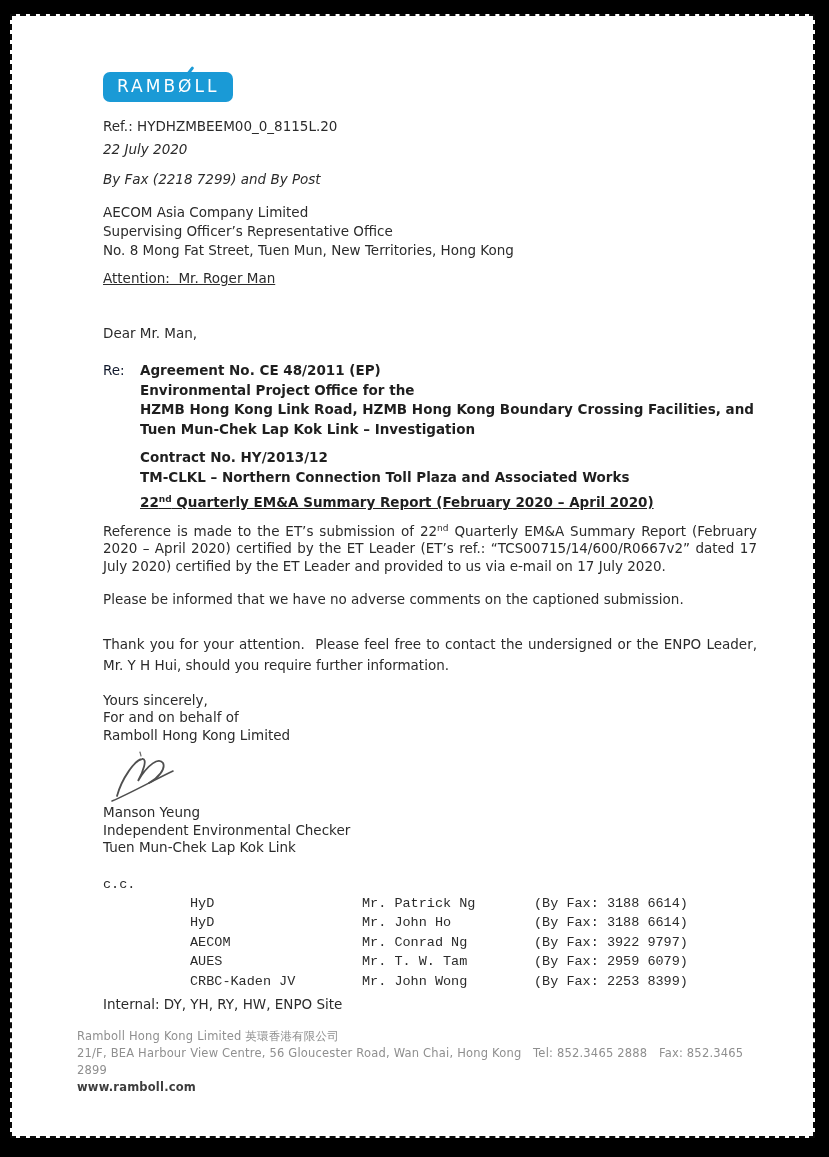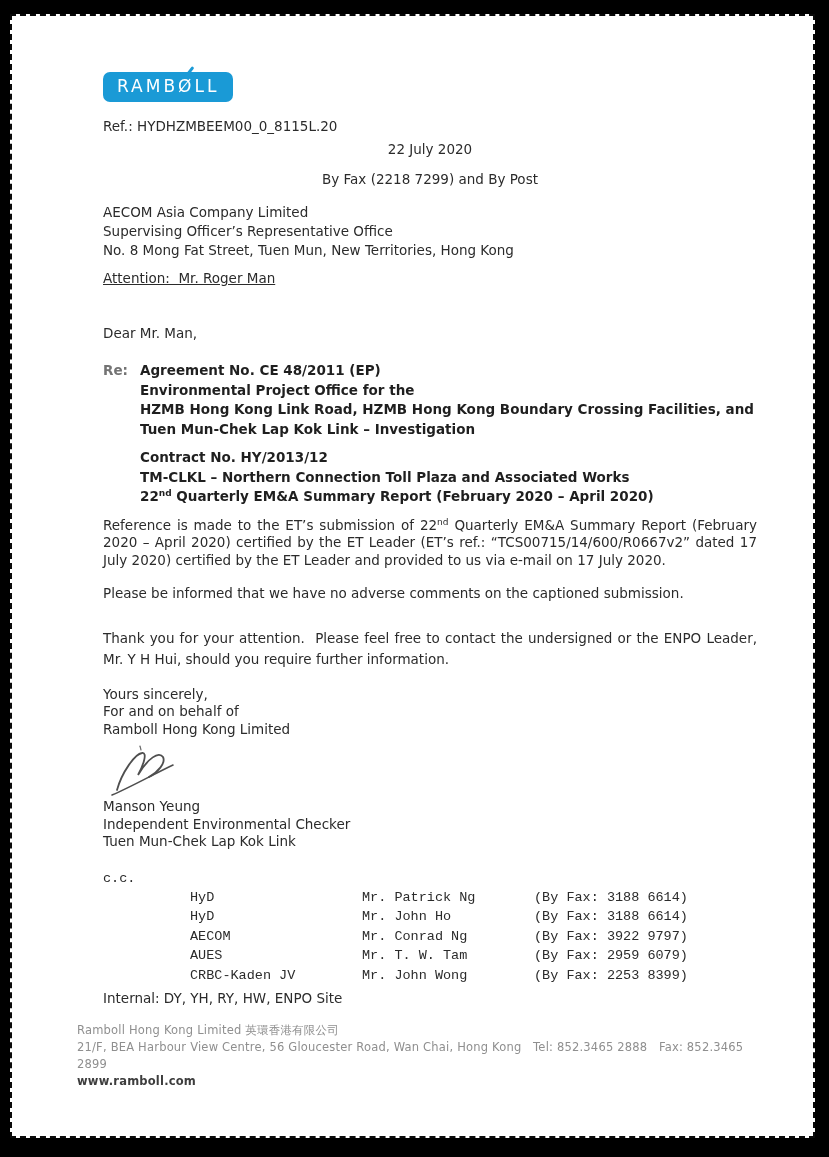--- a/index.html
+++ b/index.html
@@ -13,31 +13,31 @@
     padding:0 56px 0 91px;overflow:hidden;
     color:#2b2b2b;font-size:13.5px;line-height:19px;
   }
   
   .logo{display:inline-block;position:relative;margin-top:56px;
     background:#1a9ad6;border-radius:7px;padding:5px 14px 6px;
     color:#fff;font-weight:normal;font-size:17px;letter-spacing:3px;}
   .logo .slash-tip{position:absolute;left:86px;top:-6px;width:3px;height:9px;
     background:#1a9ad6;transform:rotate(38deg);border-radius:2px;}
   .ref{margin-top:15px;}
-  .right{text-align:center;}
+  .right{text-align:left;font-style:italic;}
   .date{margin-top:4px;}
   .delivery{margin-top:11px;}
   .recipient{margin-top:14px;}
   .attention{margin-top:9px;text-decoration:underline;white-space:pre-wrap;}
   .salutation{margin-top:36px;}
   .re-block{margin-top:18px;display:flex;line-height:19.5px;}
-  .re-label{width:37px;font-weight:bold;color:#737373;flex:none;}
+  .re-label{width:37px;font-weight:normal;color:#0f172a;flex:none;}
   .bold{font-weight:bold;color:#1f1f1f;}
   .contract-block{margin-top:9px;margin-left:37px;line-height:19.5px;}
-  .report-line{}
+  .report-line{text-decoration:underline;margin-top:6px;}
   sup{font-size:9px;line-height:0;}
   .p1{margin-top:10px;text-align:justify;line-height:17.5px;}
   .p2{margin-top:16px;line-height:17.5px;}
   .p3{margin-top:25px;line-height:21px;white-space:pre-wrap;text-align:justify;}
   .closing{margin-top:16px;line-height:17.5px;}
   .signature{margin-top:6px;margin-left:6px;height:54px;}
   .signer{line-height:17.5px;}
   .cc-label{margin-top:18px;font-family:Liberation Mono, monospace;}
   .cc-table{margin-left:87px;line-height:19.5px;font-family:Liberation Mono, monospace;}
   .cc-row{display:grid;grid-template-columns:172px 172px auto;}

